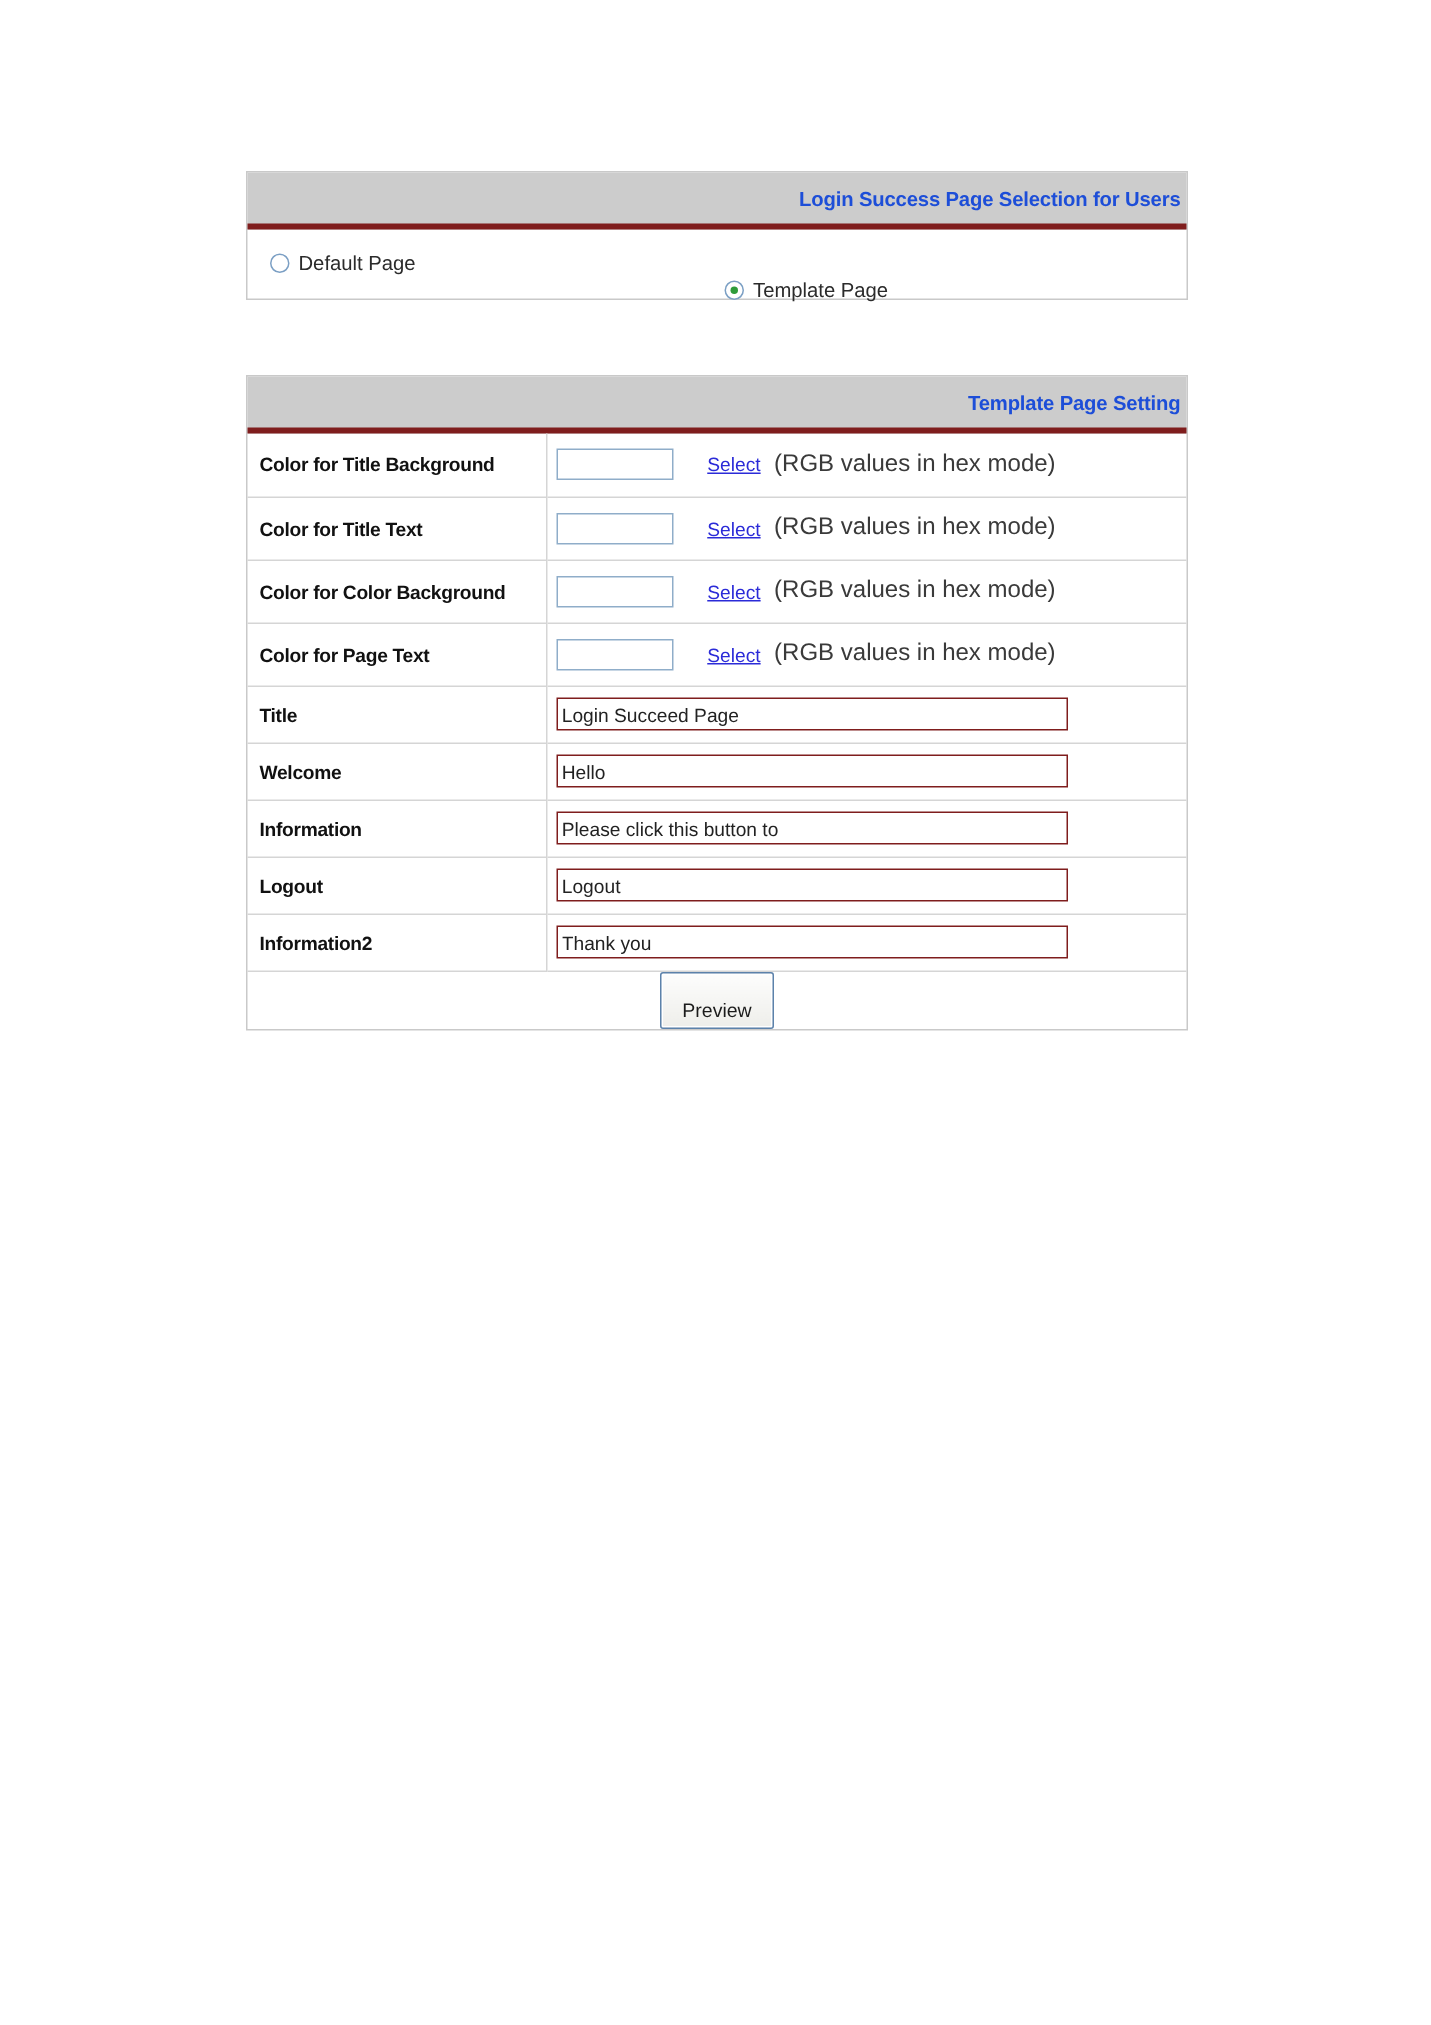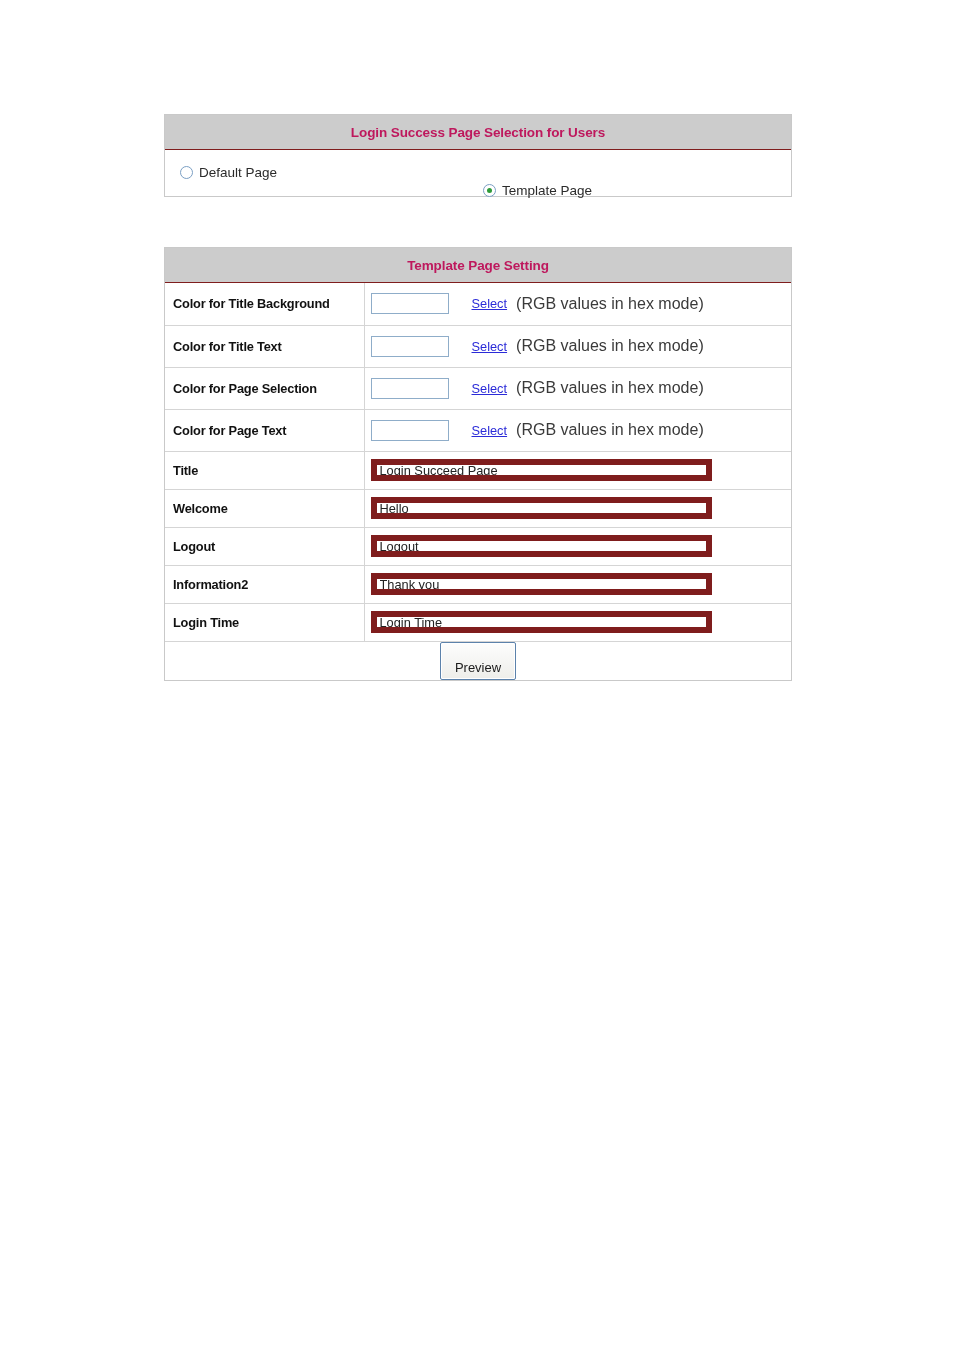--- a/index.html
+++ b/index.html
@@ -26,25 +26,25 @@
   
   .panel {
     width: 100%;
     border: 1px solid #c9c9c9;
     border-collapse: collapse;
     background: #ffffff;
     box-sizing: border-box;
   }
   .panel-header {
     background: #cccccc;
-    border-bottom: 1px solid #7f1d1d;
-    text-align: center;
+    border-bottom: 4px solid #7f1d1d;
+    text-align: right;
     font-weight: bold;
     font-size: 13.5px;
-    color: #be185d;
+    color: #1d4ed8;
     letter-spacing: -0.1px;
     padding: 10px 4px 9px 4px;
     box-sizing: border-box;
   }
 
   
   .sel-body {
     padding: 8px 0 9px 0;
   }
   .sel-row {
@@ -147,21 +147,21 @@
   .hex-note {
     font-size: 16px;
     color: #3a3a3a;
     margin-left: 9px;
     white-space: nowrap;
   }
 
   input.text-input {
     width: 341px;
     height: 22px;
-    border: 6px solid #7f1d1d;
+    border: 1px solid #7f1d1d;
     background: #ffffff;
     font-family: "Liberation Sans", sans-serif;
     font-size: 12.8px;
     color: #222222;
     padding: 0 3px;
     box-sizing: border-box;
     outline: none;
   }
 
   td.button-cell {
@@ -231,21 +231,21 @@
           <td class="value-cell">
             <div class="color-line">
               <input class="color-input" type="text" value="" style="">
               <a class="select-link">Select</a>
               <span class="hex-note">(RGB values in hex mode)</span>
             </div>
           </td>
         </tr>
 
         <tr class="color-row">
-          <td class="label-cell">Color for Page Selection</td>
+          <td class="label-cell">Color for Color Background</td>
           <td class="value-cell">
             <div class="color-line">
               <input class="color-input" type="text" value="" style="">
               <a class="select-link">Select</a>
               <span class="hex-note">(RGB values in hex mode)</span>
             </div>
           </td>
         </tr>
 
         <tr class="color-row">
@@ -266,41 +266,41 @@
           </td>
         </tr>
 
         <tr class="text-row">
           <td class="label-cell">Welcome</td>
           <td class="value-cell">
             <input class="text-input" type="text" value="Hello" style="">
           </td>
         </tr>
 
+        <tr class="text-row">
+          <td class="label-cell">Information</td>
+          <td class="value-cell">
+            <input class="text-input" type="text" value="Please click this button to" style="">
+          </td>
+        </tr>
 
         <tr class="text-row">
           <td class="label-cell">Logout</td>
           <td class="value-cell">
             <input class="text-input" type="text" value="Logout" style="">
           </td>
         </tr>
 
         <tr class="text-row">
           <td class="label-cell">Information2</td>
           <td class="value-cell">
             <input class="text-input" type="text" value="Thank you" style="">
           </td>
         </tr>
 
-        <tr class="text-row">
-          <td class="label-cell">Login Time</td>
-          <td class="value-cell">
-            <input class="text-input" type="text" value="Login Time" style="">
-          </td>
-        </tr>
 
         <tr>
           <td class="button-cell" colspan="2">
             <button class="preview-button">Preview</button>
           </td>
         </tr>
 
       </tbody>
     </table>
   </div>

